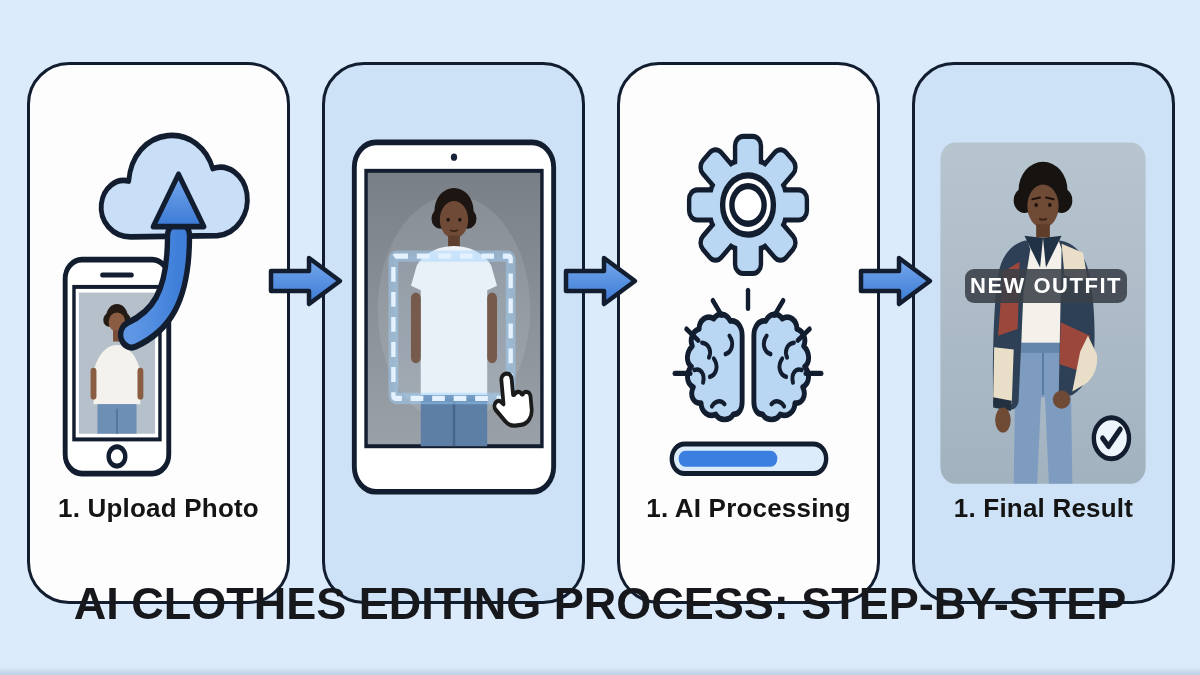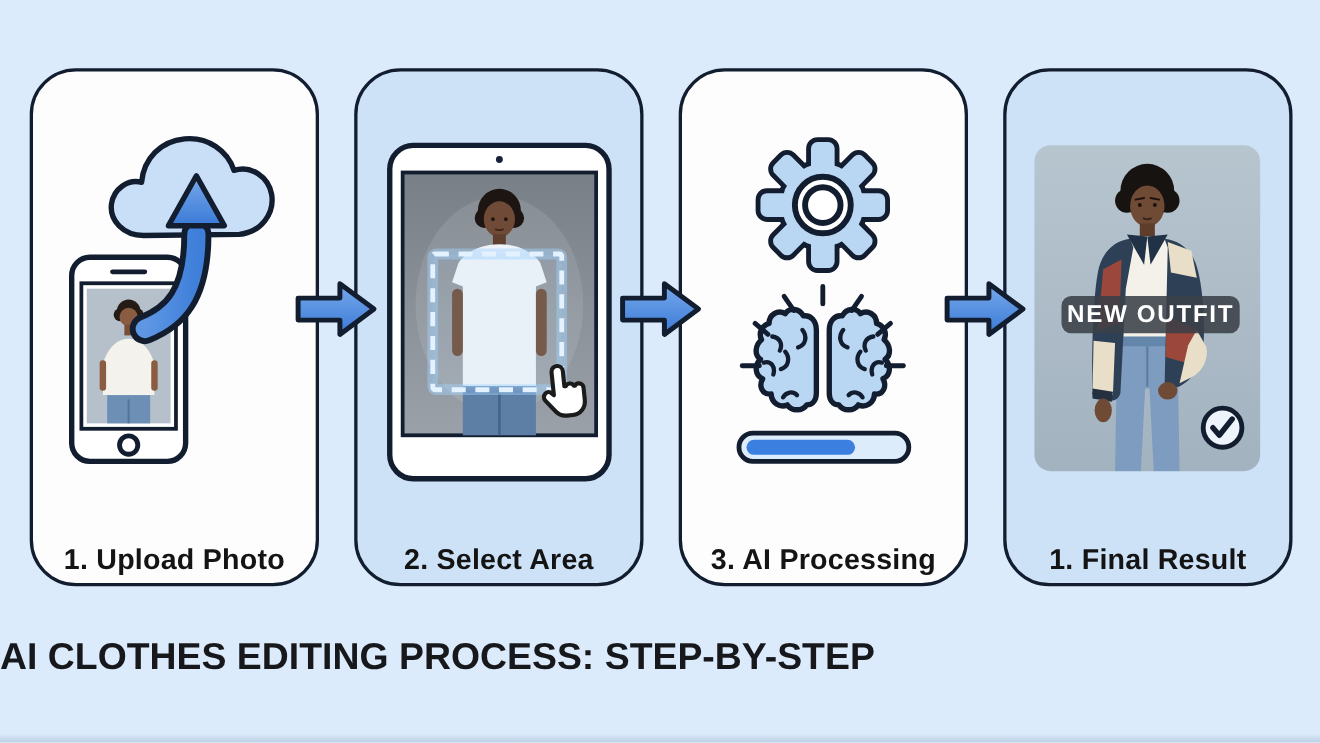--- a/index.html
+++ b/index.html
@@ -1,28 +1,28 @@
 <!DOCTYPE html>
 <html style="--page-bg: #dcebfb; --outline: #121d30; --card-white: #fdfdfe; --card-blue: #cde2f7; --icon-blue: #b9d7f3; --cloud-blue: #c8dff7; --arrow-blue: #4a85da; --progress-fill: #3b7fe0; --progress-track: #ddecfb; --title-color: #16181c; --label-color: #141414;"><head>
 <meta charset="utf-8">
 <style>
   html,body{margin:0;padding:0;}
   body{background:#dcebfb;font-family:"Liberation Sans",sans-serif;}
   .stage{position:relative;width:1200px;height:675px;background:var(--page-bg,#dcebfb);overflow:hidden;}
   .defs-svg{position:absolute;width:0;height:0;}
-  .card{position:absolute;top:62px;width:263px;height:471px;box-sizing:border-box;
+  .card{position:absolute;top:62px;width:263px;height:542px;box-sizing:border-box;
         border:3.5px solid var(--outline,#121d30);border-radius:42px;}
   .card.white{background:var(--card-white,#fdfdfe);}
   .card.blue{background:var(--card-blue,#cde2f7);}
   .card .art{position:absolute;left:0;top:0;width:100%;height:100%;}
   .card .label{position:absolute;left:0;right:0;top:404px;text-align:center;
         font-size:26px;font-weight:bold;color:var(--label-color,#141414);letter-spacing:.2px;margin-top:24px;}
   .flow-arrow{position:absolute;top:251px;width:76px;height:60px;z-index:5;}
-  .title{position:absolute;top:578px;left:0;width:100%;margin:0;text-align:left;
-        font-size:34px;font-weight:bold;color:var(--title-color,#16181c);letter-spacing:0;}
+  .title{position:absolute;top:578px;left:0;width:100%;margin:0;text-align:center;
+        font-size:45px;font-weight:bold;color:var(--title-color,#16181c);letter-spacing:0;}
   .badge{position:absolute;left:50px;top:204px;width:162px;height:34px;border-radius:9px;
         background:rgba(58,64,72,.88);color:#fff;display:flex;align-items:center;justify-content:center;
         font-weight:bold;font-size:22px;letter-spacing:1.5px;z-index:3;}
   .bottom-edge{position:absolute;left:0;right:0;bottom:0;height:8px;
         background:linear-gradient(to bottom,rgba(90,120,160,0),rgba(90,120,160,.25));}
   .so{stroke:var(--outline,#121d30);}
   .fb{fill:var(--icon-blue,#b9d7f3);}
   .fc{fill:var(--cloud-blue,#c8dff7);}
 </style>
 </head>
@@ -109,21 +109,20 @@
         <line x1="132" y1="296" x2="132" y2="335" stroke="#47648a" stroke-width="2.5"></line>
       </g>
       <g>
         <rect x="70" y="168" width="120" height="125" rx="3" fill="rgba(190,225,255,0.10)" stroke="rgba(160,210,255,0.45)" stroke-width="10"></rect>
         <rect x="70" y="168" width="120" height="125" rx="2" fill="none" stroke="#e4f2ff" stroke-width="4.5" stroke-dasharray="13 9"></rect>
       </g>
       <g transform="translate(170,272) scale(1.6) rotate(-6)">
         <path d="M9.5,0.5 C11.4,0.5 12.8,2 12.8,3.8 L12.8,12.5 L13.6,12.6 C14,11.8 14.9,11.3 15.9,11.3 C17,11.3 17.9,11.9 18.3,12.8 L19,12.9 C19.4,12.2 20.2,11.8 21.1,11.8 C22.6,11.8 23.8,13 23.8,14.5 L23.8,21.5 C23.8,26 20.5,29.5 16,29.5 L12.5,29.5 C10,29.5 7.8,28.4 6.3,26.5 L0.9,19.6 C0,18.4 0.1,16.7 1.2,15.7 C2.3,14.7 4,14.7 5,15.8 L6.2,17 L6.2,3.8 C6.2,2 7.6,0.5 9.5,0.5 Z" fill="#ffffff" stroke="#1b1b1b" stroke-width="2.4" stroke-linejoin="round"></path>
       </g>
     </svg>
-    <div class="label">2. Select Area</div>
   </section>
 
   <section class="card white" style="left:617px">
     <svg class="art" viewBox="0 0 263 471" preserveAspectRatio="none">
       <defs>
         <g id="gearShape">
           <rect x="-11" y="-58" width="22" height="30" rx="6"></rect>
           <rect x="-11" y="-58" width="22" height="30" rx="6" transform="rotate(45)"></rect>
           <rect x="-11" y="-58" width="22" height="30" rx="6" transform="rotate(90)"></rect>
           <rect x="-11" y="-58" width="22" height="30" rx="6" transform="rotate(135)"></rect>
@@ -158,21 +157,21 @@
           <line x1="194" y1="232" x2="182" y2="242"></line>
           <line x1="56" y1="271" x2="72" y2="271"></line>
           <line x1="190" y1="271" x2="206" y2="271"></line>
         </g>
       </g>
       <g>
         <rect x="53" y="333" width="158" height="26" rx="13" style="fill:var(--progress-track,#ddecfb)" class="so" stroke-width="4.5"></rect>
         <rect x="60" y="339" width="101" height="14" rx="7" style="fill:var(--progress-fill,#3b7fe0)"></rect>
       </g>
     </svg>
-    <div class="label">3. AI Processing</div>
+    <div class="label">1. AI Processing</div>
   </section>
 
   <section class="card blue" style="left:912px">
     <svg class="art" viewBox="0 0 263 471" preserveAspectRatio="none">
       <defs>
         <clipPath id="photoClip">
             <rect x="26" y="68" width="210" height="300" rx="15"></rect>
           </clipPath>
       </defs>
       <g>

